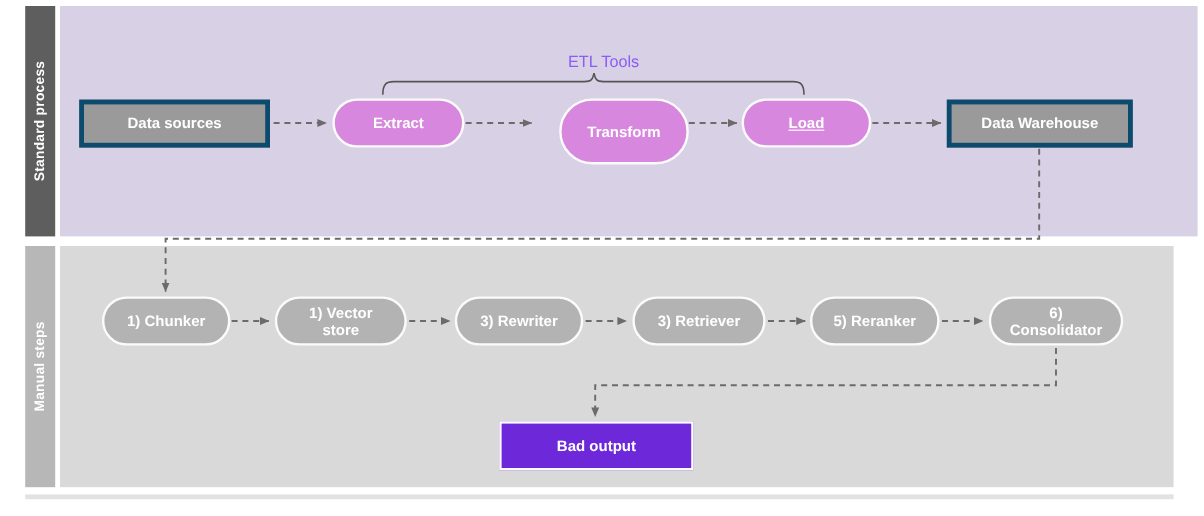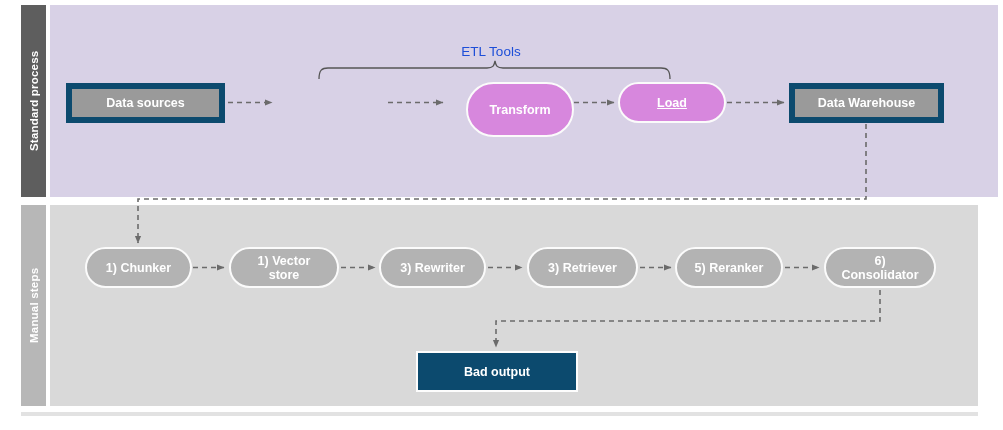--- a/index.html
+++ b/index.html
@@ -15,34 +15,34 @@
   #lane-bot-label{left:21px;top:205px;width:25px;height:201px;background:#b7b7b7;}
   #lane-bot-body {position:absolute;left:50px;top:205px;width:928px;height:201px;background:#d9d9d9;}
   #bottom-rule{position:absolute;left:21px;top:412px;width:957px;height:4px;background:#e2e2e2;}
 
   
   .node{
     position:absolute;display:flex;align-items:center;justify-content:center;
     text-align:center;color:#ffffff;font-weight:bold;font-size:12.5px;line-height:14px;
     box-sizing:border-box;
   }
-  .node.rect{border:6px solid #0c4a6e;}
+  .node.rect{border:4px solid #0c4a6e;}
   .node.pill{border:2px solid #fbfbfb;border-radius:999px;}
   .grey-rect{background:#9a9a9a;}
   .magenta{background:#d787dd;}
   .grey-pill{background:#b3b3b3;}
-  .yellow{background:#0c4a6e;border:2px solid #fdfdfd;}
+  .yellow{background:#6d28d9;border:2px solid #fdfdfd;}
 
   
   #wires{position:absolute;left:0;top:0;width:1003px;height:430px;pointer-events:none;}
 
   
   #etl-label{
-    position:absolute;left:416px;top:44px;width:150px;text-align:center;
-    color:#1d4ed8;font-size:13.5px;font-weight:normal;
+    position:absolute;left:428px;top:44px;width:150px;text-align:center;
+    color:#8b5cf6;font-size:13.5px;font-weight:normal;
   }
 </style>
 </head>
 <body>
 
 <div id="canvas">
 
   <div id="lane-top-body"></div>
   <div class="lane-label" id="lane-top-label">Standard process</div>
 
@@ -82,20 +82,23 @@
 
     <path d="M880,290 L880,321 L496,321 L496,347" stroke="#6b6b6b" stroke-width="1.6" stroke-dasharray="5,4" fill="none" marker-end="url(#ah)"></path>
   </svg>
 
   <div id="etl-label">ETL Tools</div>
 
   <div class="node rect grey-rect" style="left:66px;top:83px;width:159px;height:40px;">
     <span>Data sources</span>
   </div>
 
+  <div class="node pill magenta" style="left:277px;top:82px;width:110px;height:41px;">
+    <span>Extract</span>
+  </div>
 
   <div class="node pill magenta" style="left:466px;top:82px;width:108px;height:55px;justify-content:center;">
     <span>Transform</span>
   </div>
 
   <div class="node pill magenta" style="left:618px;top:82px;width:108px;height:41px;text-decoration:underline;">
     <span>Load</span>
   </div>
 
   <div class="node rect grey-rect" style="left:789px;top:83px;width:155px;height:40px;">

